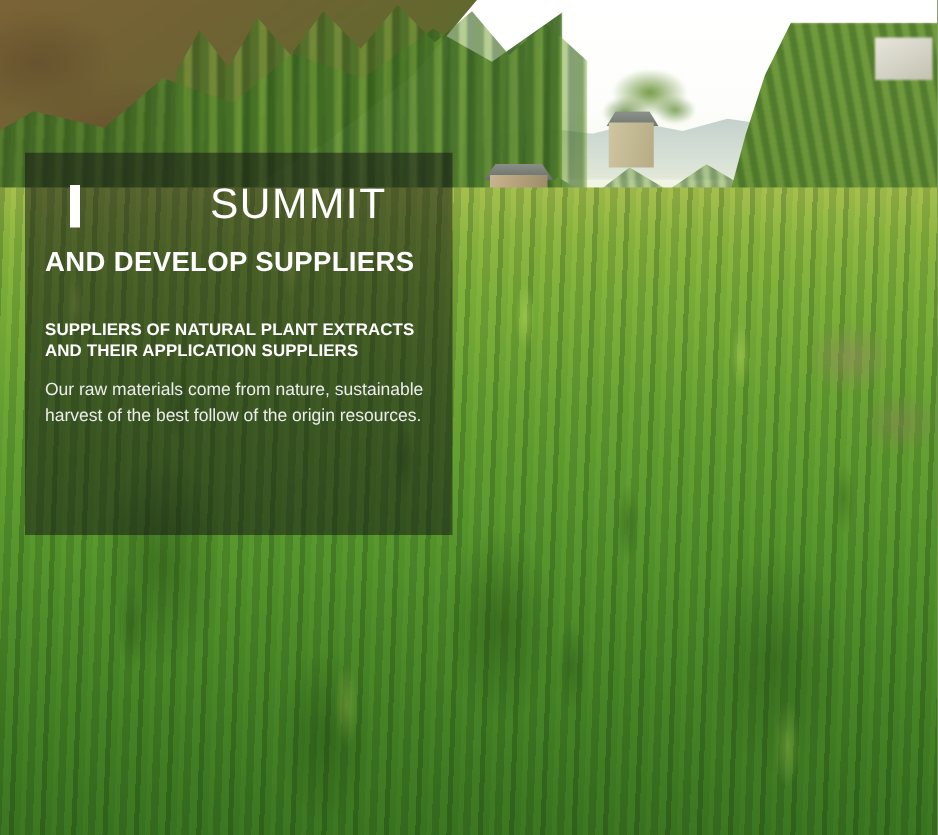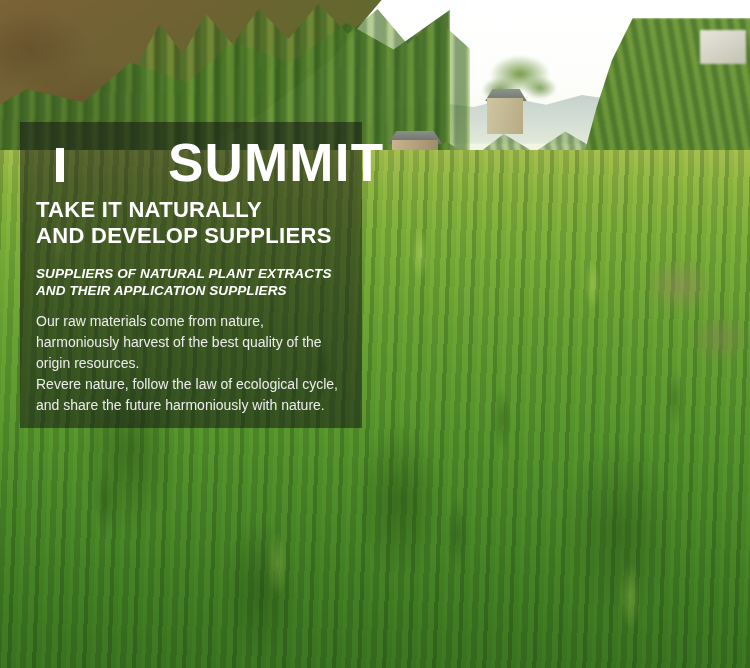--- a/index.html
+++ b/index.html
@@ -225,46 +225,45 @@
   }
   .brand-mark {
     position:absolute;
     left:20px; top:9px;
     width:8px; height:34px;
     background:#ffffff;
   }
   .brand-name {
     position:absolute;
     left:132px; top:0;
-    font-size:53px;
-    font-weight:700;
+    font-size:34px;
+    font-weight:400;
     letter-spacing:1.2px;
     color:#ffffff;
     line-height:48px;
     white-space:nowrap;
   }
 
   .headline {
     margin-top:10px;
     font-size:22px;
     font-weight:700;
     letter-spacing:.3px;
     line-height:26px;
     color:#ffffff;
   }
   .headline span { display:block; }
 
   .subhead {
-    margin-top:16px;
+    margin-top:32px;
     font-size:13.5px;
     font-weight:700;
     letter-spacing:.1px;
     line-height:17px;
     color:#ffffff;
-    font-style:italic;
   }
   .subhead span { display:block; }
 
   .body-copy {
     margin-top:12px;
     font-size:14px;
     font-weight:400;
     line-height:21px;
     color:#ececec;
   }
@@ -305,30 +304,28 @@
 
   <div class="overlay-panel">
     <div class="panel-inner">
 
       <div class="brand-row">
         <div class="brand-mark"></div>
         <div class="brand-name">SUMMIT</div>
       </div>
 
       <div class="headline">
-        <span>TAKE IT NATURALLY</span>
         <span>AND DEVELOP SUPPLIERS</span>
       </div>
 
       <div class="subhead">
         <span>SUPPLIERS OF NATURAL PLANT EXTRACTS</span>
         <span>AND THEIR APPLICATION SUPPLIERS</span>
       </div>
 
       <div class="body-copy">
-        <p>Our raw materials come from nature, harmoniously harvest of the best quality of the origin resources.</p>
-        <p>Revere nature, follow the law of ecological cycle, and share the future harmoniously with nature.</p>
+        <p>Our raw materials come from nature, sustainable harvest of the best follow of the origin resources.</p>
       </div>
 
     </div>
   </div>
 
 </div>
 
 </body></html>

